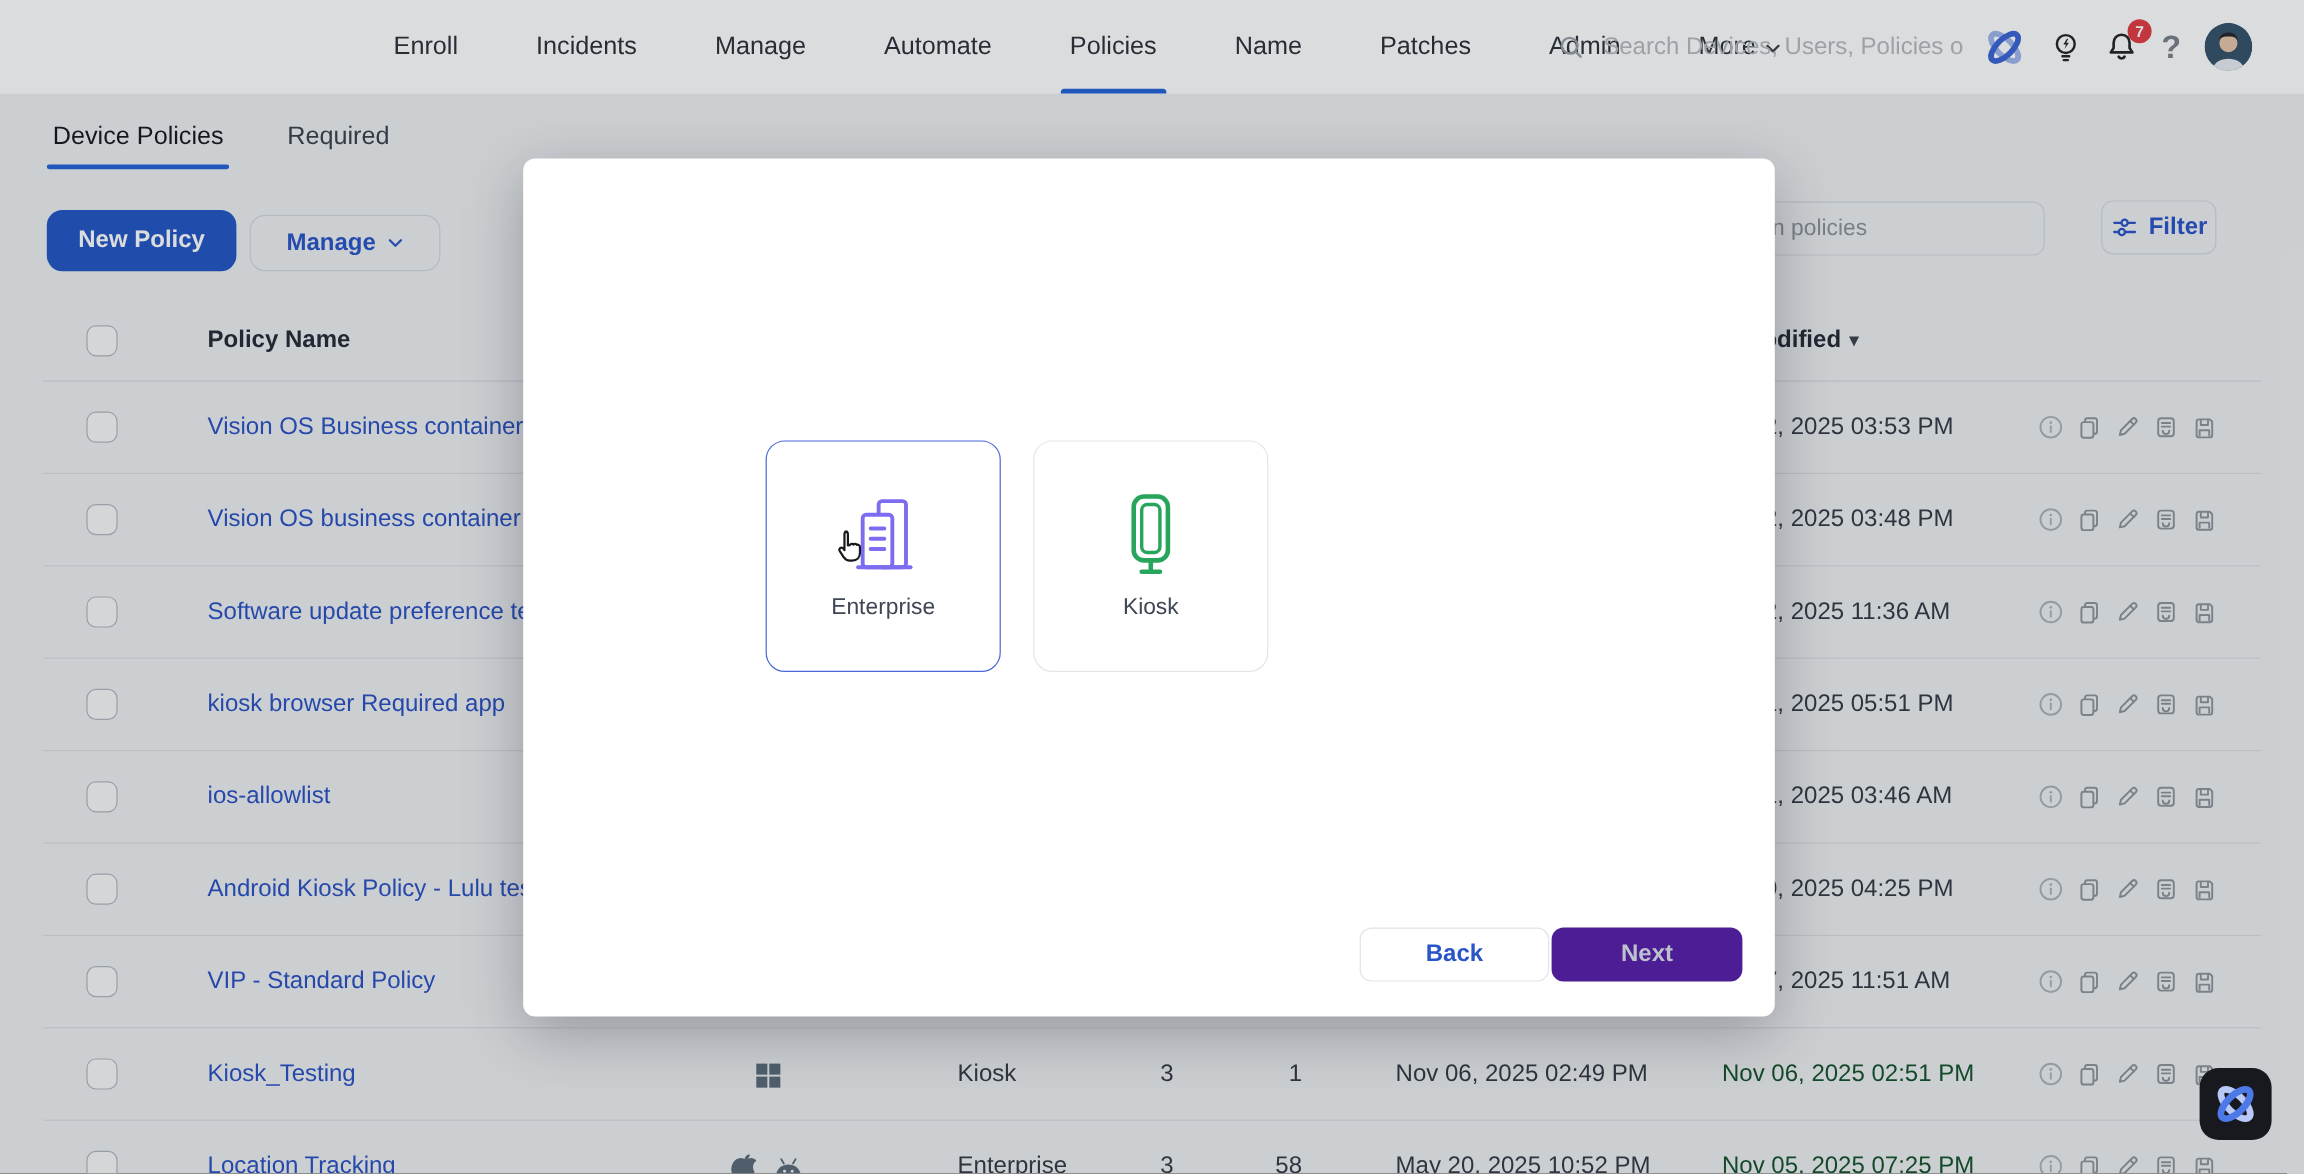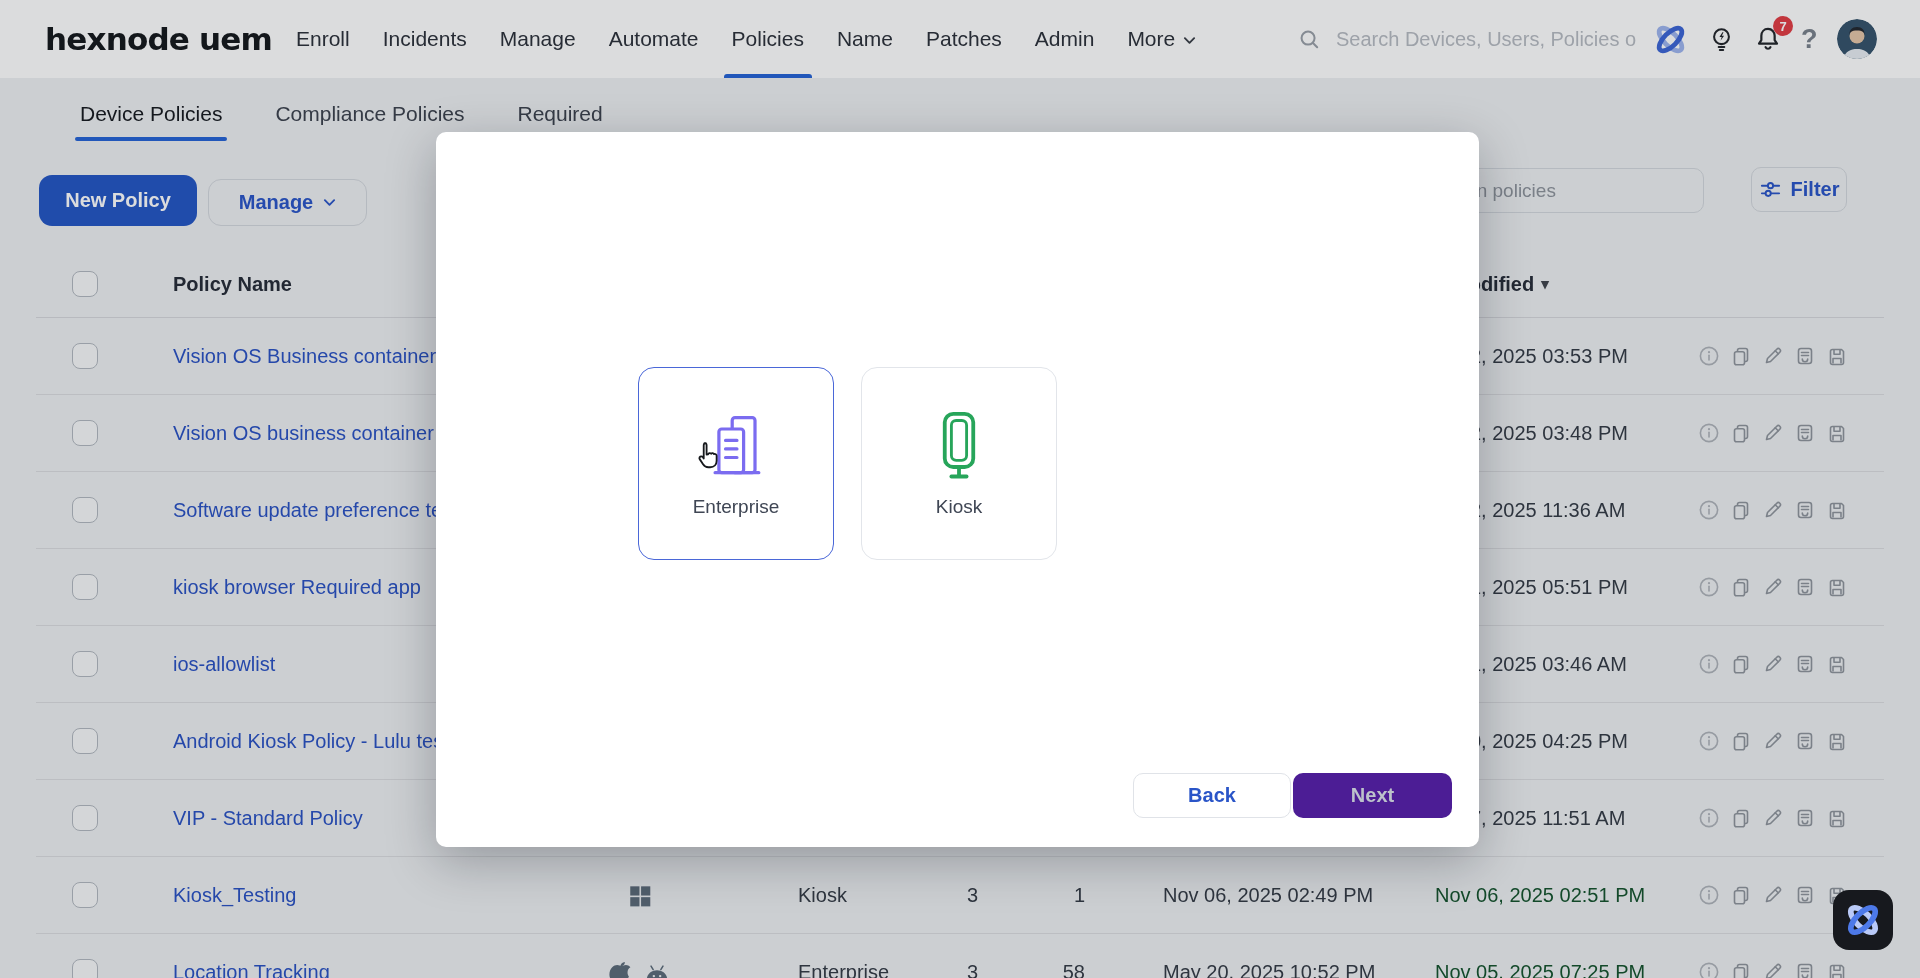--- a/index.html
+++ b/index.html
@@ -6,39 +6,39 @@
   html,body { background:#555; }
   .screen{ position:relative; width:1920px; height:978px; overflow:hidden;
            background:#eef0f2; font-family:"Liberation Sans",sans-serif; }
 
   
   .navbar{ position:absolute; top:0; left:0; right:0; height:78px; background:#ffffff; z-index:1; }
   .logo{ position:absolute; left:45px; top:0; height:78px; display:flex; align-items:center;
          font-size:31px; font-weight:800; letter-spacing:-0.8px; color:#15181c; font-family:"DejaVu Sans","Liberation Sans",sans-serif;}
   .nav-items{ position:absolute; left:296px; top:0; height:78px; display:flex; gap:33px; }
   .nav-item{ position:relative; height:78px; display:flex; align-items:center; gap:8px;
-             font-size:21px; color:#2c313a; cursor:pointer; }
+             font-size:21px; color:#2c313a; cursor:pointer;margin-left:32px; }
   .nav-item.active::after{ content:""; position:absolute; left:-8px; right:-8px; bottom:0;
              height:4px; background:#2563d6; border-radius:3px 3px 0 0; }
   .nav-item .chev{ color:#3a3f47; margin-top:3px; }
   .nav-search{ position:absolute; left:1298px; top:0; height:78px; display:flex; align-items:center; gap:15px; width:345px; }
   .nav-search svg{ color:#9aa0a8; flex:none; }
   .nav-search input{ border:none; outline:none; background:transparent; font-size:20px; width:300px;
              color:#4a4f58; font-family:inherit; }
   .nav-search input::placeholder{ color:#b7bbc2; }
   .nav-right{ position:absolute; left:1652px; top:0; height:78px; display:flex; align-items:center; gap:19px; }
   .nav-ic{ position:relative; display:flex; align-items:center; justify-content:center; cursor:pointer; color:#23262b; }
   .badge{ position:absolute; top:-9px; right:-11px; min-width:20px; height:20px; padding:0 4px; border-radius:10px;
           background:#e23c44; color:#fff; font-size:13px; font-weight:700; display:flex; align-items:center; justify-content:center; }
   .help-q{ font-size:27px; font-weight:700; color:#7a828c; }
   .avatar{ width:40px; height:40px; border-radius:50%; overflow:hidden; }
 
   
   .tabbar{ position:absolute; top:78px; left:0; right:0; height:72px; display:flex; gap:53px;
-           padding-left:44px; align-items:center;margin-left:36px; }
+           padding-left:44px; align-items:center; }
   .tab{ position:relative; height:72px; display:flex; align-items:center; font-size:21px; color:#3c424e; cursor:pointer; }
   .tab.active{ color:#16191f; }
   .tab.active::after{ content:""; position:absolute; left:-5px; right:-5px; bottom:9px; height:4px;
            background:#2563d6; border-radius:2px; }
 
   
   .btn-new{ position:absolute; left:39px; top:175px; width:158px; height:51px; background:#2456c5; color:#fff;
             border:none; border-radius:13px; font-size:20px; font-weight:600; font-family:inherit; cursor:pointer; }
   .btn-manage{ position:absolute; left:208px; top:179px; width:159px; height:47px; background:transparent;
             border:1.5px solid #d3d7dd; border-radius:13px; color:#2a55c8; font-size:20px; font-weight:600;
@@ -191,21 +191,20 @@
         <path d="M8.6 5.6l2.3 3.8M21.4 5.6l-2.3 3.8"></path>
       </g>
       <circle cx="11.6" cy="16.4" r="1.3" fill="#eef0f2"></circle>
       <circle cx="18.4" cy="16.4" r="1.3" fill="#eef0f2"></circle>
     </symbol>
 </svg>
 
 <div class="screen">
 
   <header class="navbar">
-    <div class="logo">hexnode uem</div>
 
     <nav class="nav-items">
       <div class="nav-item">
           <span>Enroll</span>
         </div>
       <div class="nav-item">
           <span>Incidents</span>
         </div>
       <div class="nav-item">
           <span>Manage</span>
@@ -274,21 +273,20 @@
             <path d="M20 8c-5 0-8 3-7.5 8 .2-3 2-4.5 7.5-4.5s7.3 1.5 7.5 4.5C28 11 25 8 20 8z" fill="#23272e"></path>
             <path d="M6 42c1-9 7-12 14-12s13 3 14 12z" fill="#e8edf2"></path>
           </g>
         </svg>
       </span>
     </div>
   </header>
 
   <div class="tabbar">
     <div class="tab active">Device Policies</div>
-    <div class="tab">Compliance Policies</div>
     <div class="tab">Required</div>
   </div>
 
   <button class="btn-new">New Policy</button>
   <div class="btn-manage">
     <span>Manage</span>
     <svg width="13" height="9">
         <use href="#i-chevron"></use>
       </svg>
   </div>

